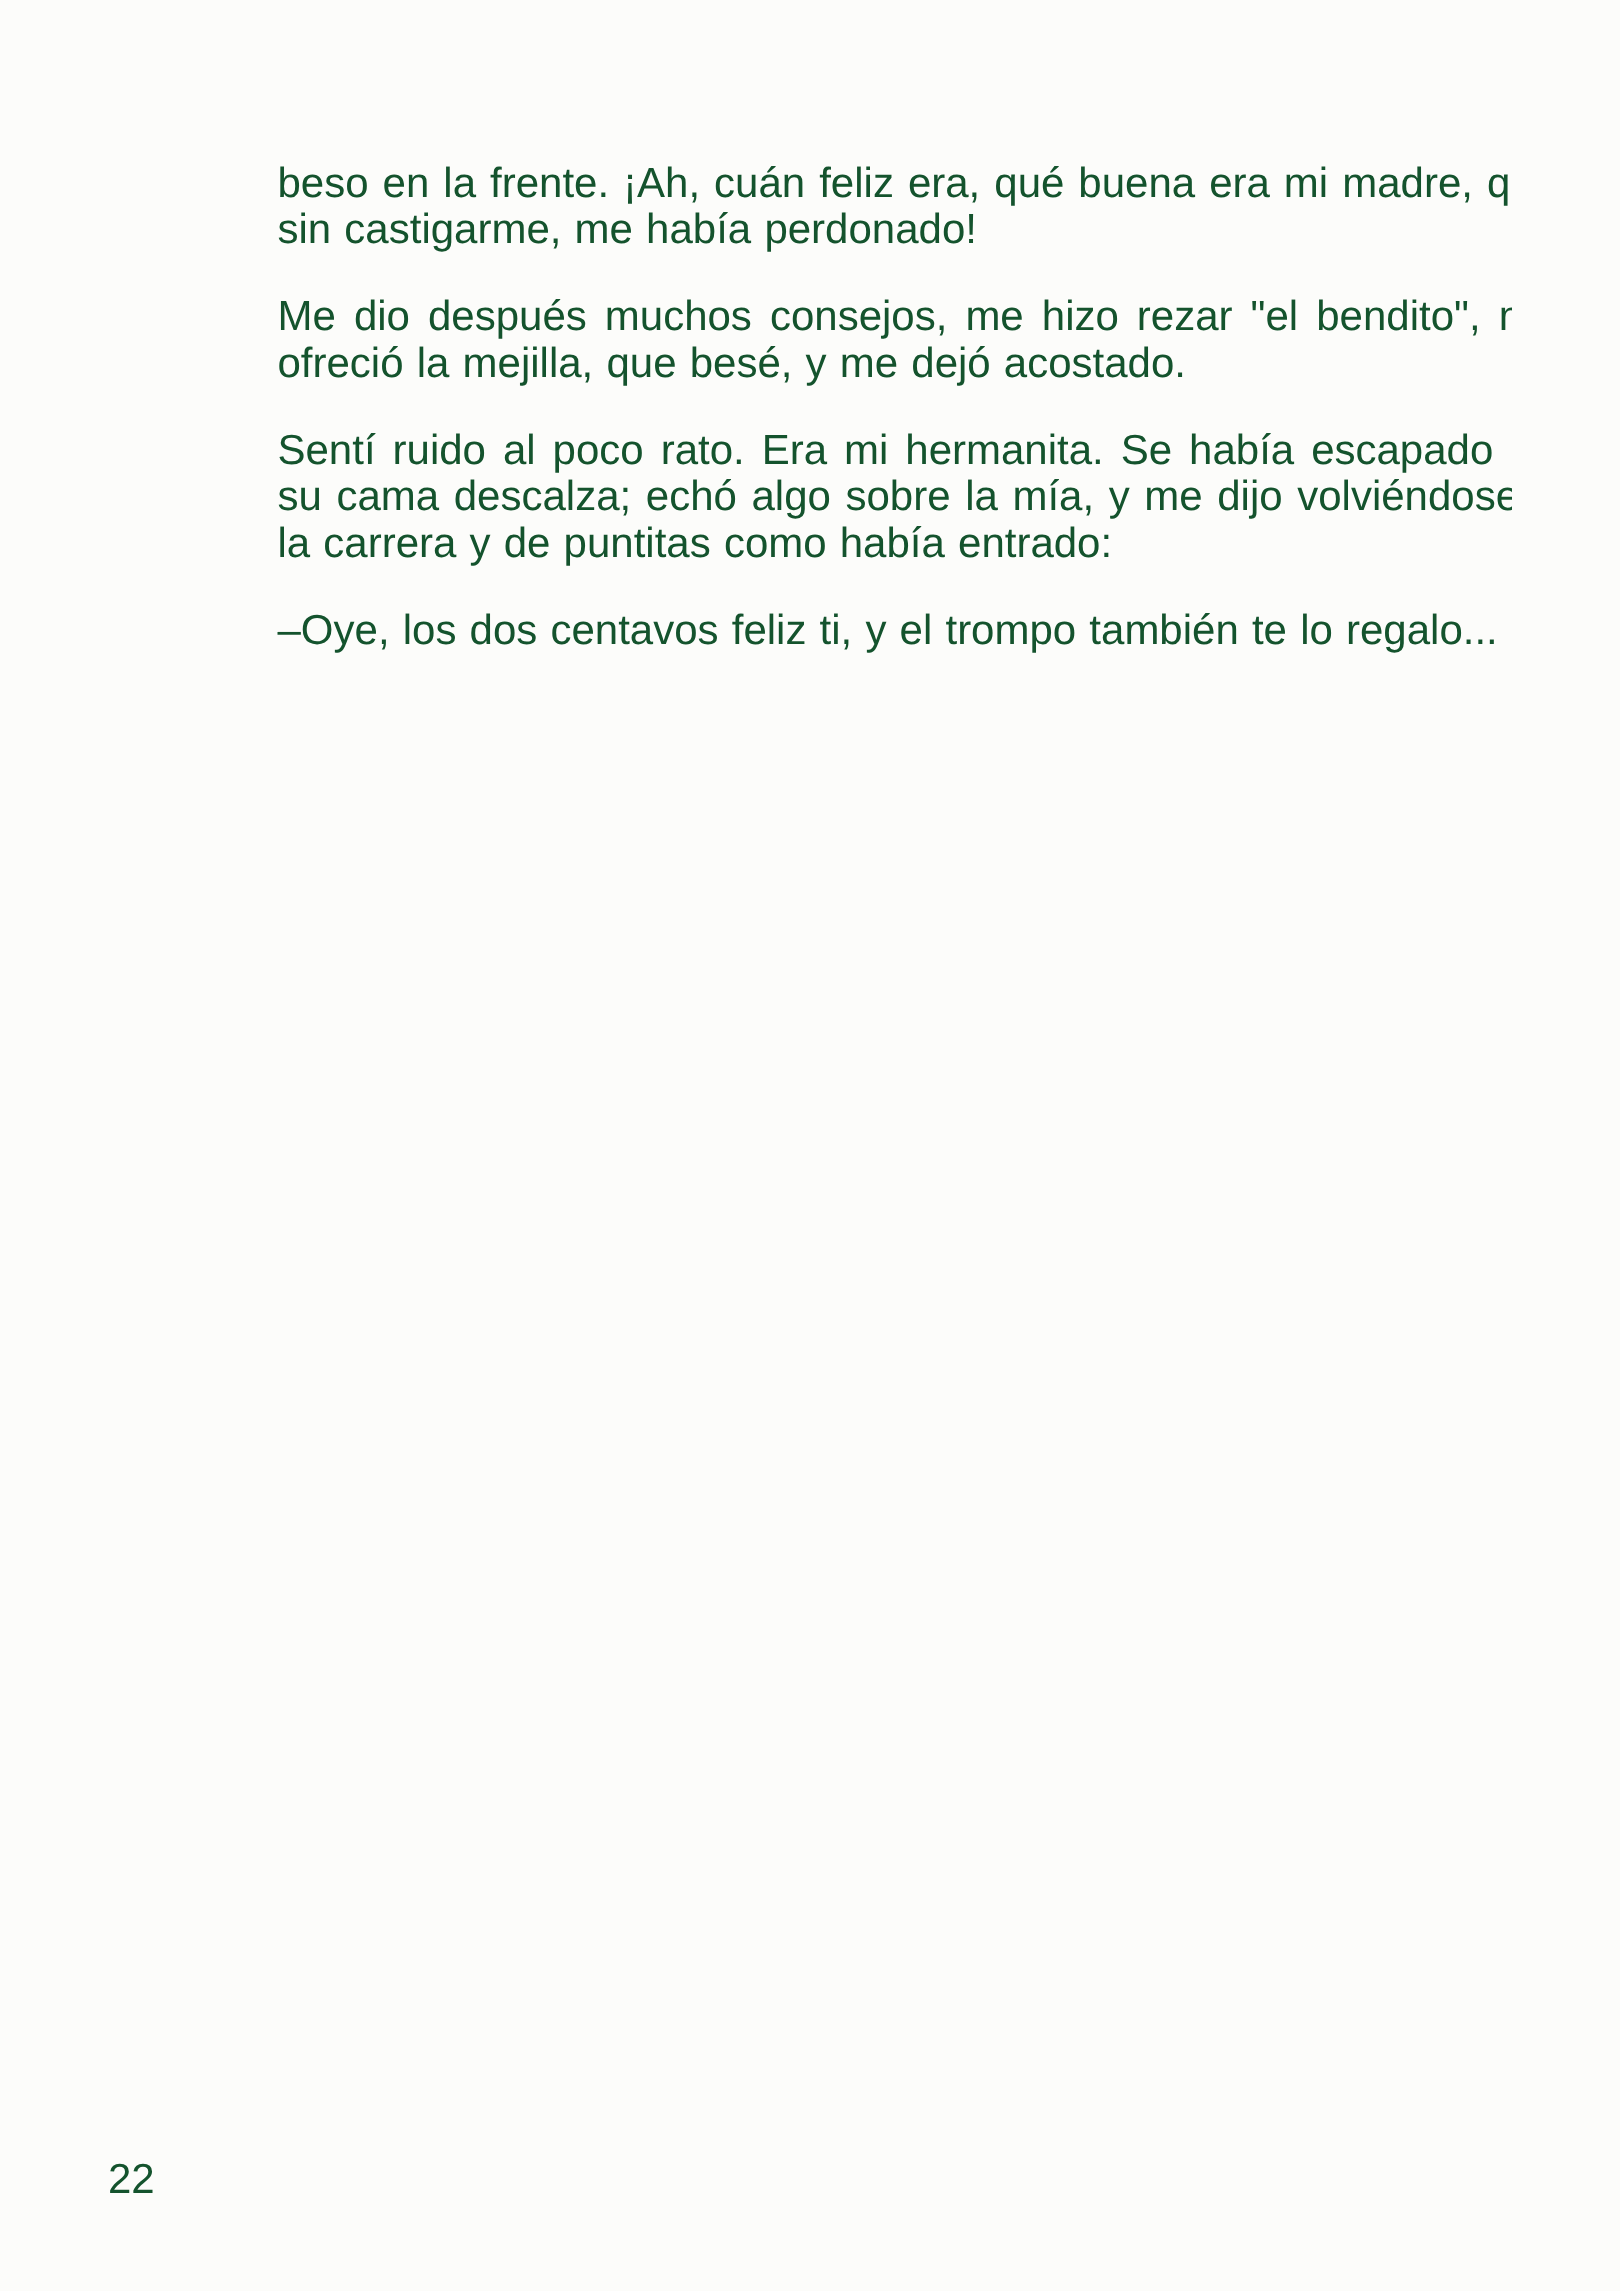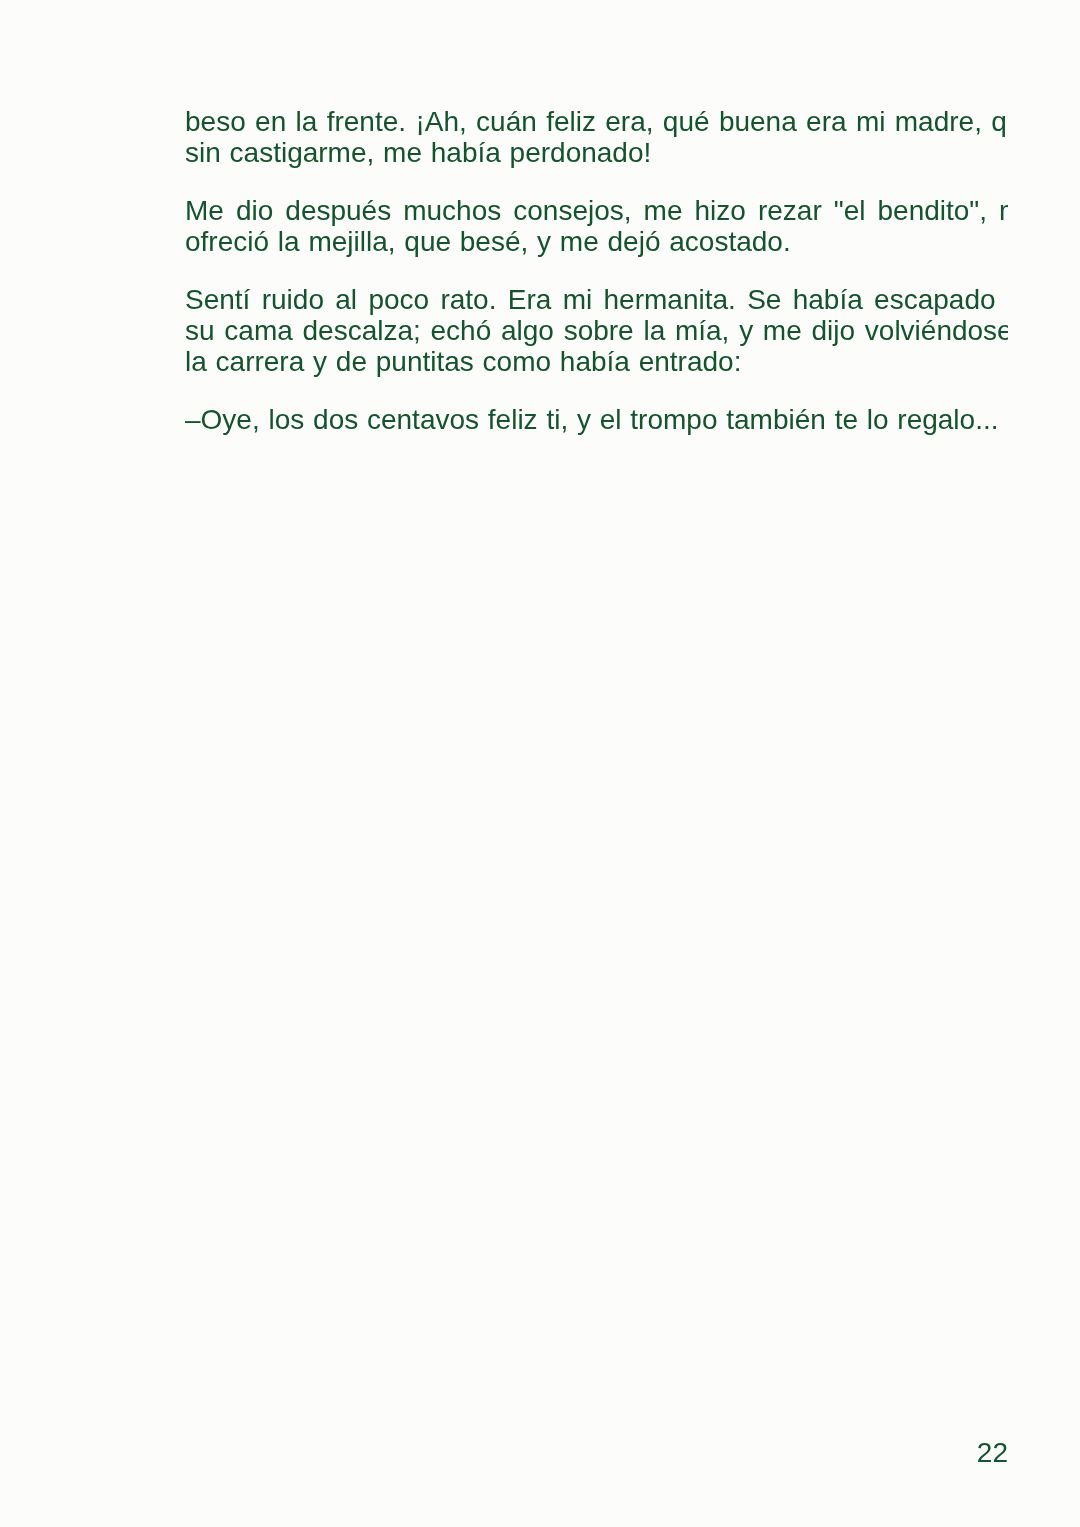--- a/index.html
+++ b/index.html
@@ -28,21 +28,21 @@
     line-height: 31px;
     text-align: justify;
     margin: 0 0 27px 0;
     word-spacing: 1px;
   }
   .page-number {
     position: absolute;
     top: 1437px;
     left: 0;
     width: 100%;
-    text-align: right;
+    text-align: left;
     font-size: 28px;
     line-height: 31px;
   }
 </style>
 </head>
 <body>
 
 <div class="page">
   <div class="content">
     <p class="para">beso en la frente. ¡Ah, cuán feliz era, qué buena era mi madre, que sin castigarme, me había perdonado!</p>

